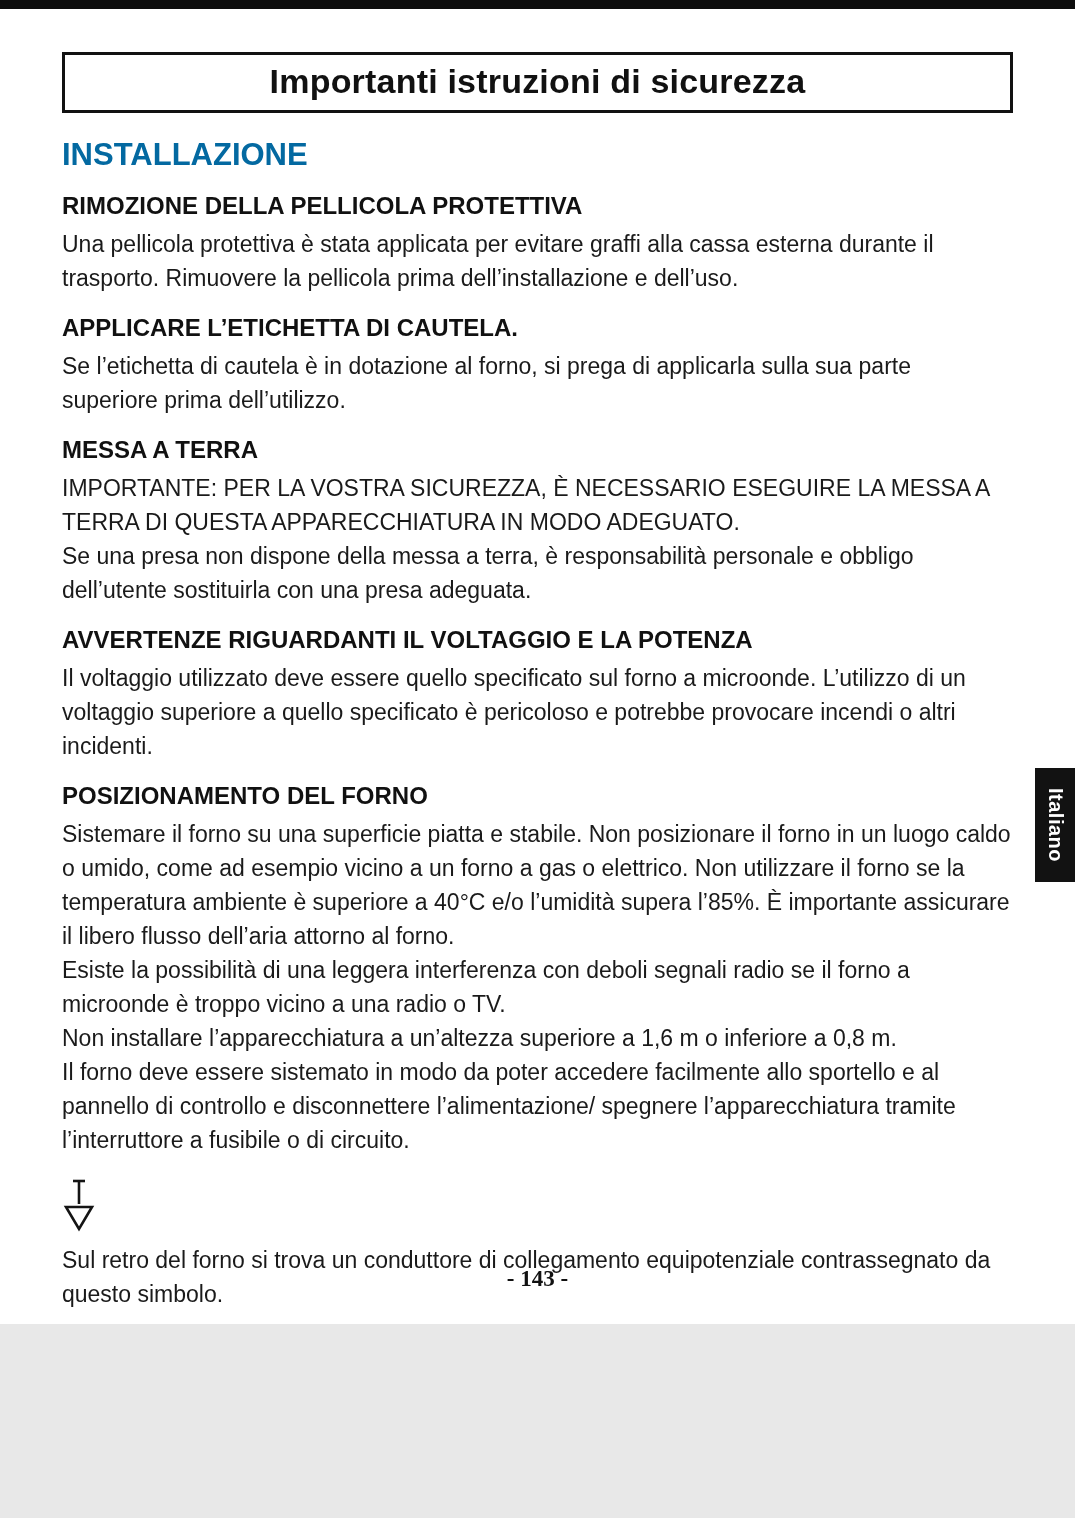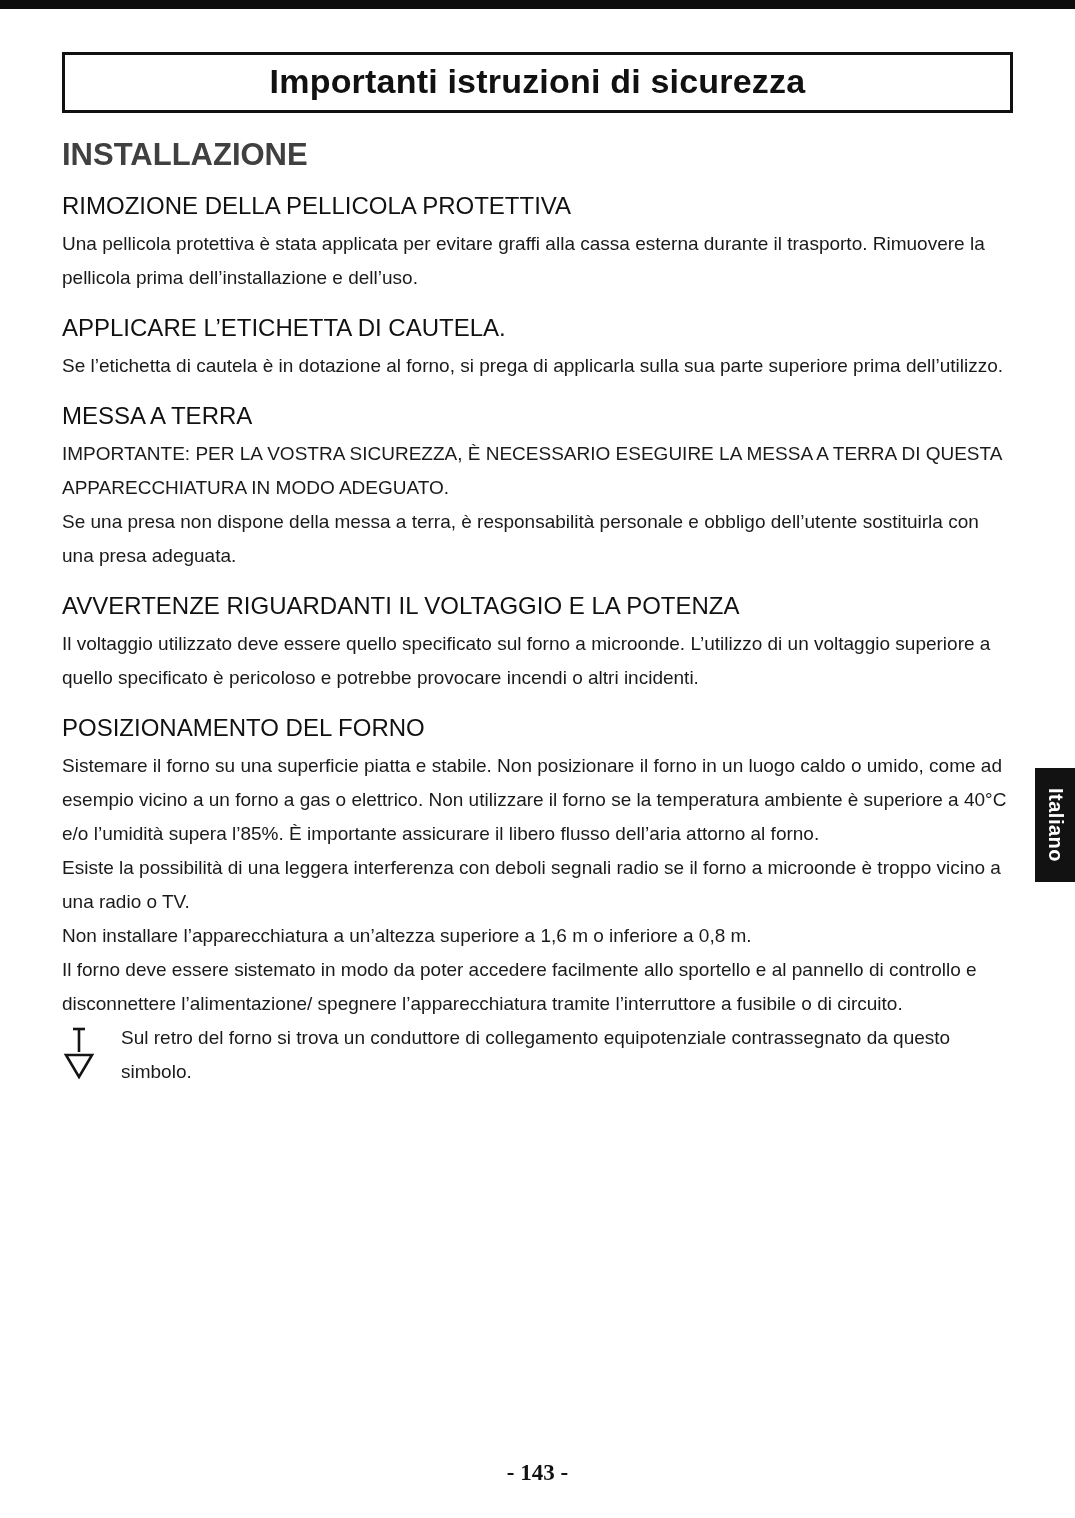--- a/index.html
+++ b/index.html
@@ -2,21 +2,21 @@
 <html><head>
 <meta charset="utf-8">
 <style>
   * { margin: 0; padding: 0; box-sizing: border-box; }
   html, body { background: #e8e8e8; }
   body { font-family: "Liberation Sans", "DejaVu Sans", sans-serif; }
 
   .page {
     position: relative;
     width: 1075px;
-    height: 1518px;
+    height: 1324px;
     background: #ffffff;
     color: #161616;
     overflow: hidden;
     margin: 0 auto;
   }
 
   .scan-edge-top {
     position: absolute;
     top: 0; left: 0;
     width: 100%;
@@ -41,42 +41,44 @@
     font-size: 34px;
     font-weight: bold;
     letter-spacing: 0.2px;
     color: #111;
   }
 
   .main-heading {
     font-size: 31px;
     font-weight: bold;
     margin: 14px 0 14px 0;
-    color: #404040;
+    color: #0369a1;
   }
 
   section h3 {
     font-size: 24px;
-    font-weight: normal;
+    font-weight: bold;
     margin: 19px 0 7px 0;
     color: #111;
   }
 
   section p, .equi-note p {
-    font-size: 19px;
+    font-size: 23px;
     line-height: 34px;
     color: #1a1a1a;
   }
 
   .uppercase-lead strong { font-weight: normal; }
 
   .equi-note {
     display: flex;
     align-items: flex-start;
-    gap: 25px;
+    margin-top: 16px;
+    gap: 10px;
+    flex-direction: column;
   }
   .equi-icon {
     flex: 0 0 auto;
     padding-top: 4px;
     line-height: 0;
   }
   .equi-note p { flex: 1 1 auto; }
 
   .side-tab {
     position: absolute;

